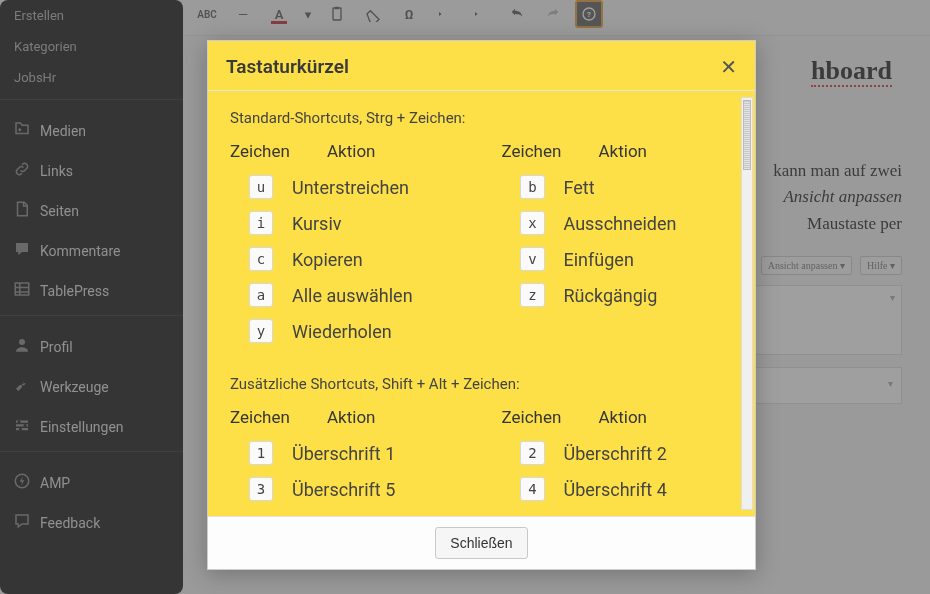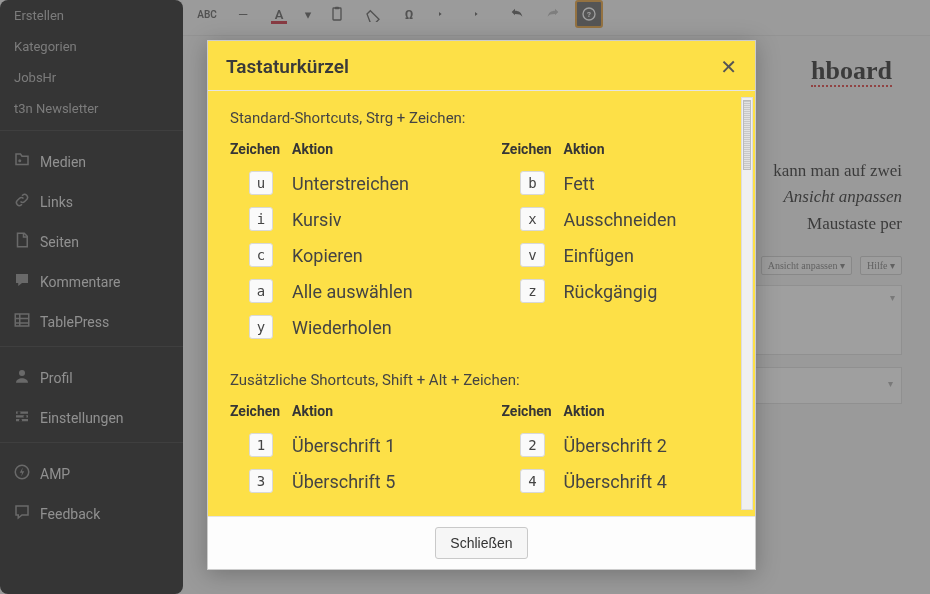--- a/index.html
+++ b/index.html
@@ -173,24 +173,25 @@
     margin-bottom:14px;
   }
   .shortcut-grid {
     display:flex;
     gap: 40px;
     margin-bottom: 26px;
   }
   .shortcut-col { flex:1; }
   .shortcut-col .hdr {
     display:flex;
-    font-weight:700;
+    font-weight:400;
     color:#363636;
-    font-size:14px;
+    font-size:17px;
     margin-bottom:8px;
+    gap:35px;
   }
   .shortcut-col .hdr .c1 { width:62px; }
   .shortcut-row {
     display:flex;
     align-items:center;
     padding:6px 0;
   }
   .shortcut-row .key-wrap { width:62px; display:flex; justify-content:center;}
   .shortcut-row .key {
     display:inline-block;
@@ -239,21 +240,20 @@
   svg { display:block; }
 </style>
 </head>
 <body>
 
 <div class="sidebar">
   <div id="sub-list">
       <div class="sub-item">Erstellen</div>
       <div class="sub-item">Kategorien</div>
       <div class="sub-item">JobsHr</div>
-      <div class="sub-item">t3n Newsletter</div>
     </div>
   <div id="group-list">
       <div class="divider"></div>
       <div class="main-item">
         <span class="icon">
           <svg width="18" height="18" viewBox="0 0 24 24">
             <path d="M4 4h6l2 3h8v11H4z" fill="none" stroke="currentColor" stroke-width="2"></path>
             <circle cx="9" cy="13" r="2" fill="currentColor"></circle>
           </svg>
         </span>
@@ -295,20 +295,28 @@
       </div>
       <div class="divider"></div>
       <div class="main-item">
         <span class="icon">
           <svg width="18" height="18" viewBox="0 0 24 24">
             <circle cx="12" cy="8" r="4" fill="currentColor"></circle>
             <path d="M4 21c0-4 4-6 8-6s8 2 8 6" fill="currentColor"></path>
           </svg>
         </span>
         <span>Profil</span>
+      </div>
+      <div class="main-item">
+        <span class="icon">
+          <svg width="18" height="18" viewBox="0 0 24 24">
+            <path d="M14 7a4 4 0 01-5 5L4 17l3 3 5-5a4 4 0 015-5l-3 3-2-2 3-3z" fill="currentColor"></path>
+          </svg>
+        </span>
+        <span>Werkzeuge</span>
       </div>
       <div class="main-item">
         <span class="icon">
           <svg width="18" height="18" viewBox="0 0 24 24">
             <rect x="4" y="6" width="16" height="3" fill="currentColor"></rect>
             <rect x="4" y="11" width="16" height="3" fill="currentColor"></rect>
             <rect x="4" y="16" width="16" height="3" fill="currentColor"></rect>
             <circle cx="8" cy="7.5" r="2" fill="#141414"></circle>
             <circle cx="16" cy="12.5" r="2" fill="#141414"></circle>
             <circle cx="10" cy="17.5" r="2" fill="#141414"></circle>

